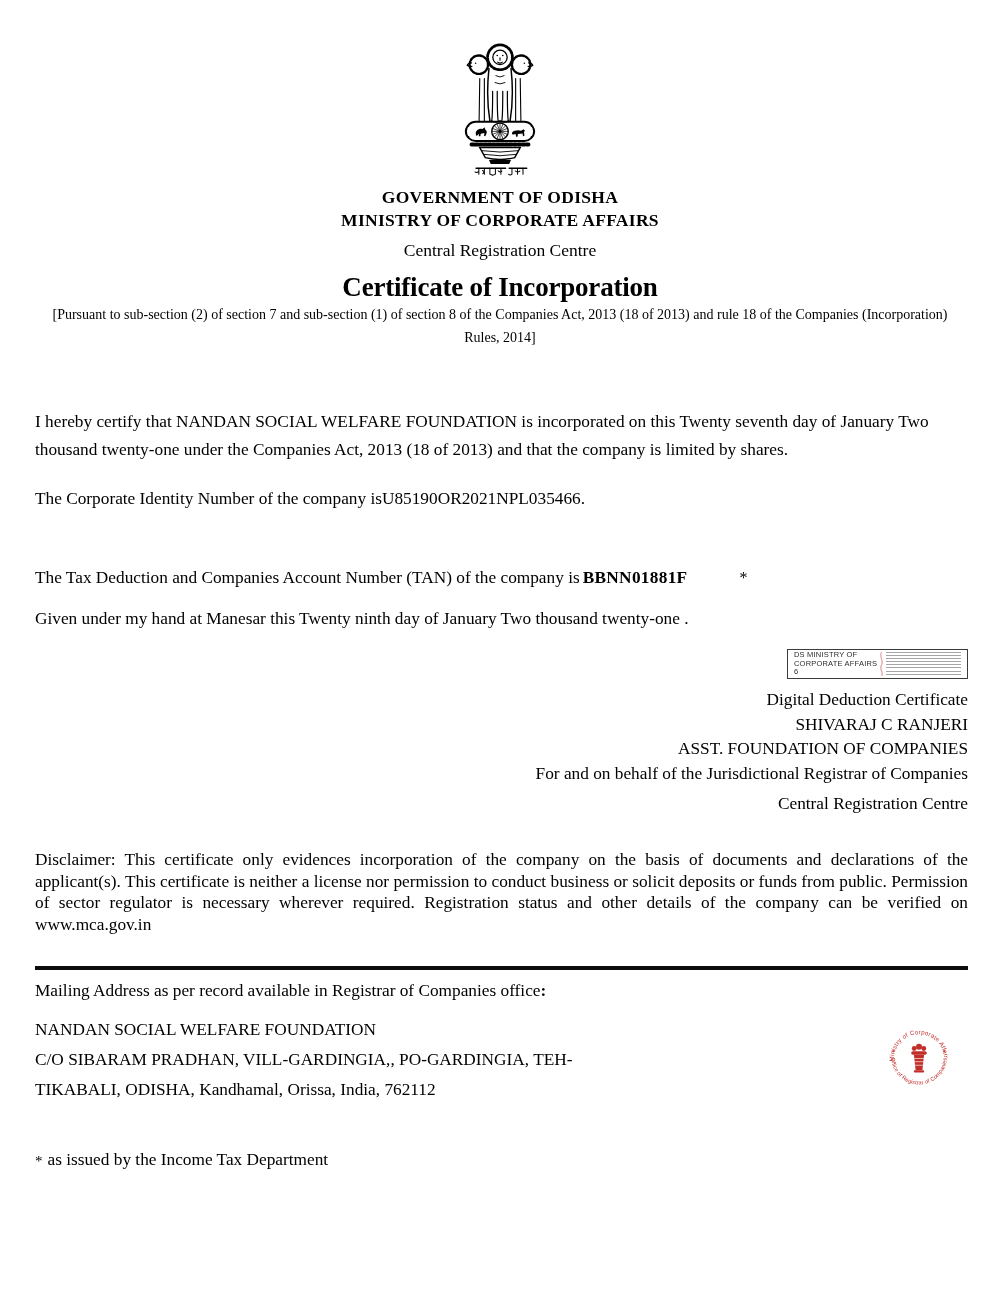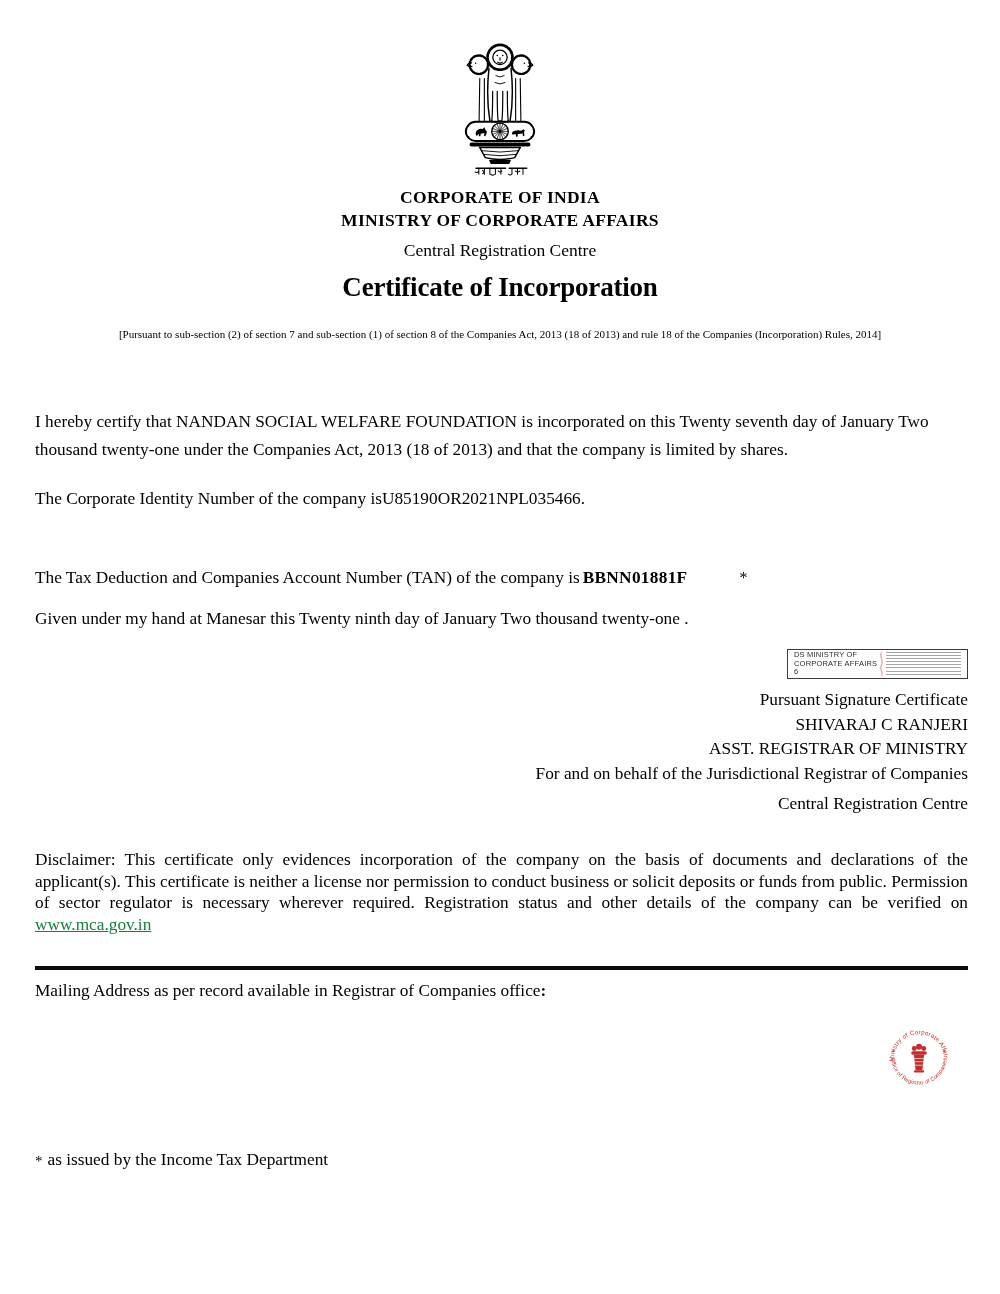--- a/index.html
+++ b/index.html
@@ -11,22 +11,22 @@
   }
   .abs { position:absolute; }
   .centered { left:0; width:1000px; text-align:center; }
 
   
   .emblem { left:454px; top:36px; width:92px; height:142px; }
   .gov-line      { top:187px; font-size:17.5px; font-weight:bold; letter-spacing:.3px; }
   .ministry-line { top:210px; font-size:17.5px; font-weight:bold; letter-spacing:.3px; }
   .centre-line   { top:240px; font-size:17.5px; }
   .cert-title    { top:272px; font-size:27px; font-weight:bold; letter-spacing:-.2px; }
-  .subtitle      { top:323px; left:45px; width:910px; text-align:center;
-                   font-size:11px; line-height:22.5px; }
+  .subtitle      { top:304px; left:45px; width:910px; text-align:center;
+                   font-size:14px; line-height:22.5px; }
 
   
   .bodytext { font-size:17.3px; line-height:28px; }
   .certify    { top:408px; left:35px; width:918px; }
   .cin-line   { top:485px; left:35px; }
   .pan-line   { top:528px; left:35px; }
   .tan-line   { top:564px; left:35px; }
   .given-line { top:605px; left:35px; }
   .cin-val  { }
   .pan-val  { margin-left:11px; font-weight:bold; letter-spacing:.3px; }
@@ -48,21 +48,21 @@
 
   
   .sig-block { top:688px; right:32px; width:700px; text-align:right;
                font-size:17.3px; }
   .sig-line { line-height:24.5px; }
   .sig-line.sp { margin-top:6px; }
 
   
   .disclaimer { top:849px; left:35px; width:933px; text-align:justify;
                 font-size:17.3px; line-height:21.5px; }
-  .mca-link { color:#15803d; text-decoration:underline; cursor:pointer; }
+  .mca-link { color:#000000; cursor:pointer; }
 
   
   .rule { top:966px; left:35px; width:933px; height:3.5px; background:#0d0d0d; }
   .mail-heading { top:981px; left:35px; font-size:17.3px; }
   .mail-colon { font-weight:bold; }
   .mail-address { top:1015px; left:35px; width:700px;
                   font-size:17.3px; line-height:30px; }
   .seal { left:885px; top:1024px; width:68px; height:68px; }
 
   
@@ -116,21 +116,21 @@
 
         <g stroke-width="1.1">
           <path d="M24,141.5 H56 M60,141.5 H79" stroke-width="1.7"></path>
           <path d="M27,141.5 v6.5 M27,145 q-2.5,2 -4.2,.6 M33,141.5 v6.5 M31,144 q3,1.5 .2,3.6 M39,141.5 v6.5 M45,141.5 v6.5 q-3,2 -5,.2 M51,141.5 v6.5 M48,144.5 q2,2 4,.2"></path>
           <path d="M63,141.5 v6.5 q-2,1.6 -3.6,.2 M69,141.5 v6.5 M66.5,144.5 q2.6,2 5,.2 M75,141.5 v6.5"></path>
         </g>
       </g>
     </svg>
   </div>
 
-  <div class="abs centered gov-line">CORPORATE OF INDIA</div>
+  <div class="abs centered gov-line">GOVERNMENT OF ODISHA</div>
   <div class="abs centered ministry-line">MINISTRY OF CORPORATE AFFAIRS</div>
   <div class="abs centered centre-line">Central Registration Centre</div>
 
   <h1 class="abs centered cert-title">Certificate of Incorporation</h1>
   <div class="abs subtitle">[Pursuant to sub-section (2) of section 7 and sub-section (1) of section 8 of the Companies Act, 2013 (18 of 2013) and rule 18 of the Companies (Incorporation) Rules, 2014]</div>
 
   <p class="abs bodytext certify">I hereby certify that NANDAN SOCIAL WELFARE FOUNDATION is incorporated on this Twenty seventh day of January Two thousand twenty-one under the Companies Act, 2013 (18 of 2013) and that the company is limited by shares.</p>
 
   <p class="abs bodytext cin-line">
     <span>The Corporate Identity Number of the company is</span><span class="cin-val">U85190OR2021NPL035466.</span>
@@ -145,37 +145,42 @@
 
   <div class="abs dsc-box">
     <div class="dsc-label">DS MINISTRY OF CORPORATE AFFAIRS 6</div>
     <svg class="dsc-squiggle" viewBox="0 0 7 26">
       <path d="M3.5,1 C0.5,6 6.5,10 3.5,14 C0.5,18 6.5,22 3.5,25" stroke="#e3a7a7" stroke-width="1.2" fill="none"></path>
     </svg>
     <div class="dsc-fineprint"></div>
   </div>
 
   <div class="abs sig-block">
-    <div class="sig-line">Pursuant Signature Certificate</div>
+    <div class="sig-line">Digital Deduction Certificate</div>
     <div class="sig-line">SHIVARAJ C RANJERI</div>
-    <div class="sig-line">ASST. REGISTRAR OF MINISTRY</div>
+    <div class="sig-line">ASST. FOUNDATION OF COMPANIES</div>
     <div class="sig-line">For and on behalf of the Jurisdictional Registrar of Companies</div>
     <div class="sig-line sp">Central Registration Centre</div>
   </div>
 
   <p class="abs disclaimer">
     <span>Disclaimer: This certificate only evidences incorporation of the company on the basis of documents and declarations of the applicant(s). This certificate is neither a license nor permission to conduct business or solicit deposits or funds from public. Permission of sector regulator is necessary wherever required. Registration status and other details of the company can be verified on </span><a class="mca-link">www.mca.gov.in</a>
   </p>
 
   <div class="abs rule"></div>
 
   <div class="abs mail-heading">
     <span>Mailing Address as per record available in Registrar of Companies office</span><span class="mail-colon">:</span>
   </div>
 
+  <div class="abs mail-address">
+    <div>NANDAN SOCIAL WELFARE FOUNDATION</div>
+    <div>C/O SIBARAM PRADHAN, VILL-GARDINGIA,, PO-GARDINGIA, TEH-</div>
+    <div>TIKABALI, ODISHA, Kandhamal, Orissa, India, 762112</div>
+  </div>
 
   <div class="abs seal">
     <svg viewBox="0 0 100 100" width="68" height="68">
       <defs>
         <path id="sealTop" d="M 13,52 A 37,37 0 0 1 87,52"></path>
         <path id="sealBot" d="M 9,48 A 41,41 0 0 0 91,48"></path>
       </defs>
       <text font-family="Liberation Sans, sans-serif" font-size="9" fill="#c22f2a" letter-spacing=".4">
         <textPath href="#sealTop" startOffset="50%" text-anchor="middle">Ministry of Corporate Affairs</textPath>
       </text>

